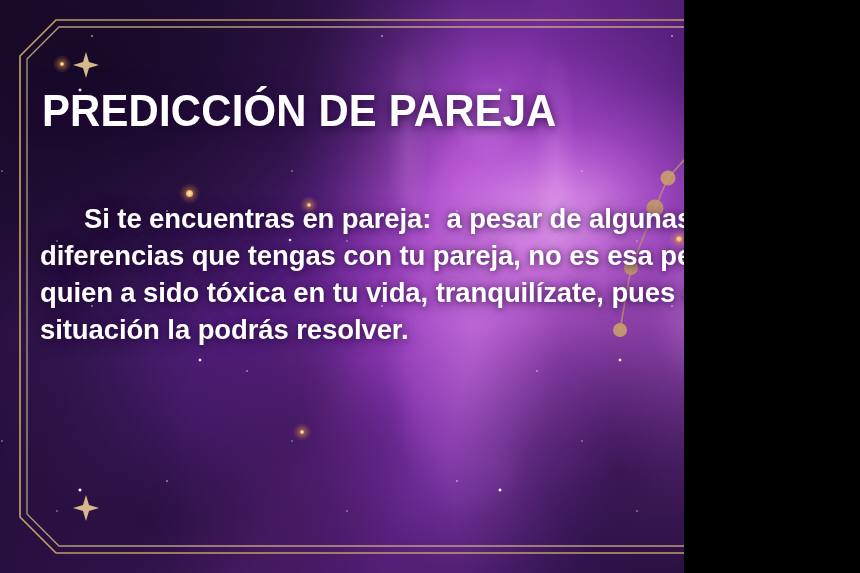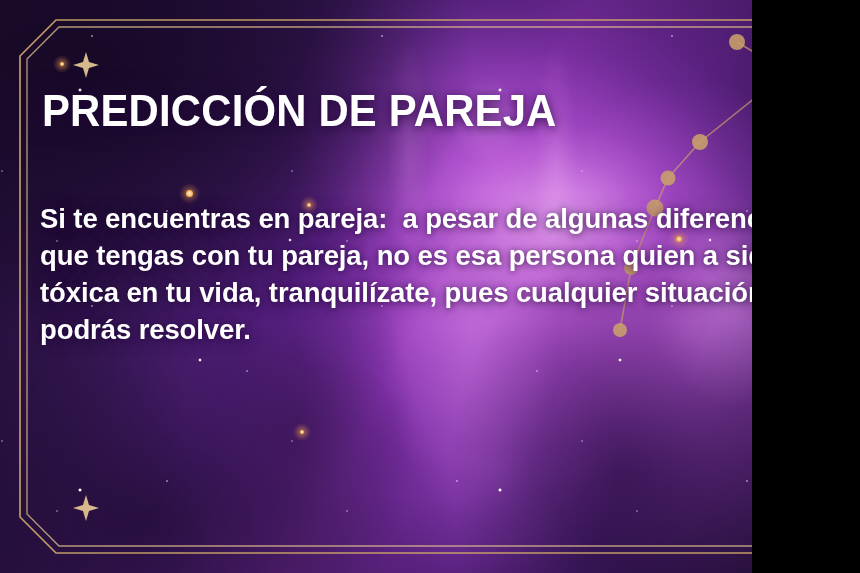--- a/index.html
+++ b/index.html
@@ -1,21 +1,21 @@
 <!DOCTYPE html>
 <html lang="es"><head>
 <meta charset="utf-8">
 <title>Predicción de Pareja</title>
 <style>
   html,body{margin:0;padding:0;background:#000;}
   *{box-sizing:border-box;}
 
   #card{
     position:relative;
-    width:752px;height:573px;
+    width:684px;height:573px;
     overflow:hidden;
     font-family:"Liberation Sans", sans-serif;
     background:#2a1340;
   }
 
   
   .bg{position:absolute;inset:0;}
 
   
   #bg-base{
@@ -156,21 +156,21 @@
     left:40px; top:200px;
     width:772px;
     margin:0;
     color:#ffffff;
     font-size:27.5px;
     line-height:37px;
     font-weight:400;
     letter-spacing:-.1px;
     text-shadow:0 1px 7px rgba(28,6,48,.72), 0 0 20px rgba(48,12,76,.40);
   }
-  #body-text .lead{font-weight:700;}
+  #body-text .lead{font-weight:700;margin-left:44px;}
   #body-text .para{display:inline;font-weight:bold;}
 </style>
 </head>
 <body>
 
 <div id="card">
 
   <div class="bg" id="bg-base"></div>
   <div class="bg" id="bg-nebula-main"></div>
   <div class="bg" id="bg-nebula-hot"></div>

